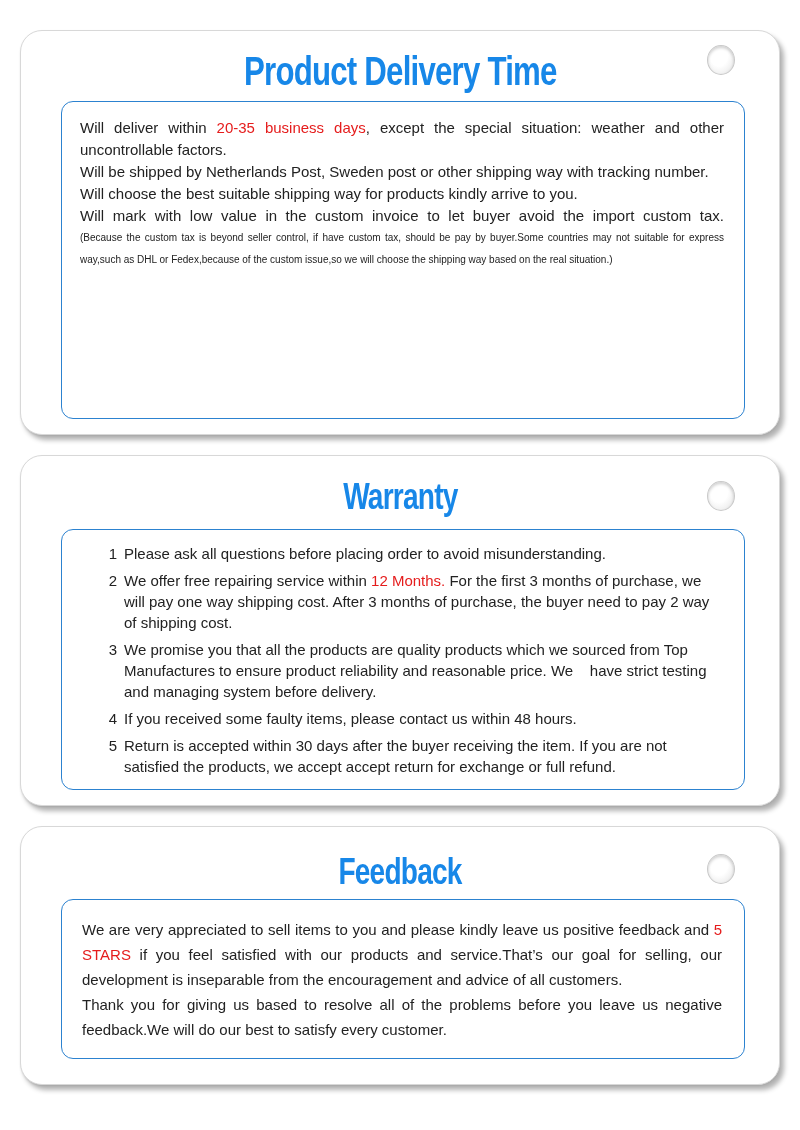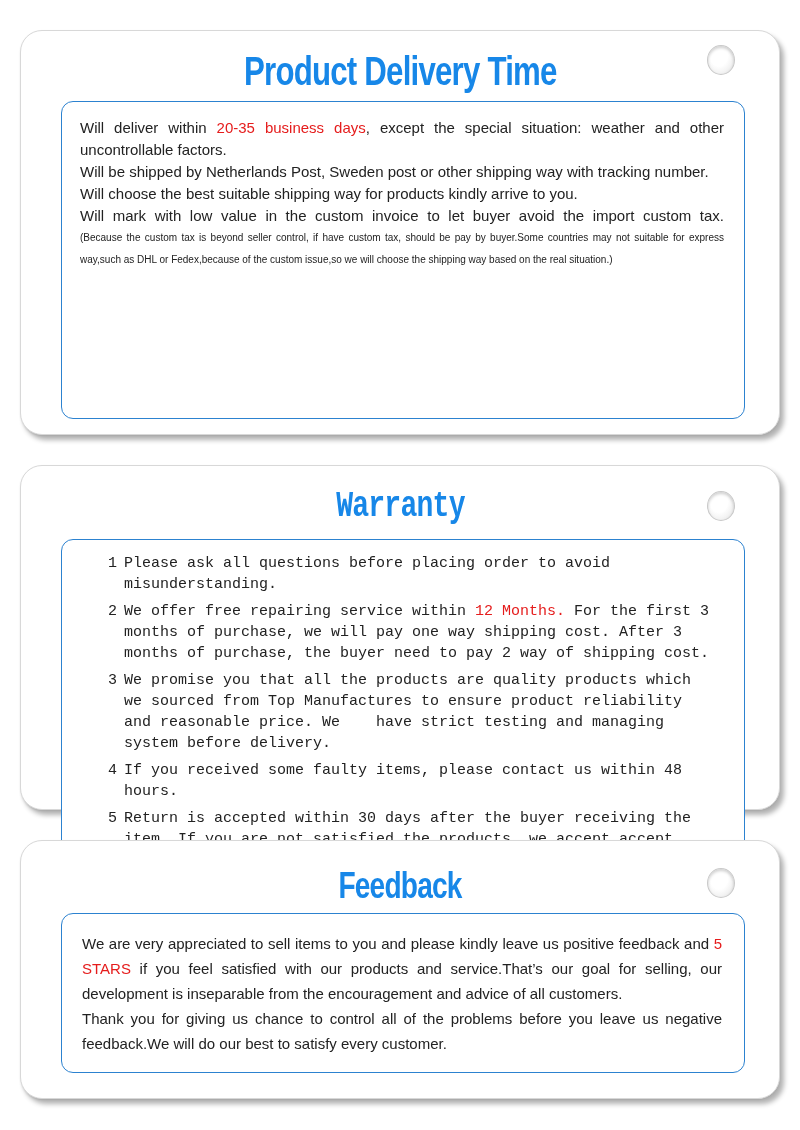--- a/index.html
+++ b/index.html
@@ -6,31 +6,31 @@
   body {
     width: 800px; height: 1130px; overflow: hidden;
     background: #ffffff;
     font-family: "Liberation Sans", sans-serif;
     color: #222;
   }
   .page {
     box-sizing: border-box;
     width: 800px; height: 1130px;
     padding: 30px 20px 35px 20px;
-    display: flex; flex-direction: column; gap: 30px;
+    display: flex; flex-direction: column; gap: 20px;
   }
   .card {
     position: relative;
     background: #fff;
     border: 1px solid #d8d8d8;
     border-radius: 22px;
     box-shadow: 4px 5px 5px rgba(0,0,0,0.30), 0 1px 2px rgba(0,0,0,0.08);
   }
   .card.c1 { min-height: 403px; }
-  .card.c2 { min-height: 343px; font-family: Liberation Mono, monospace; }
+  .card.c2 { min-height: 343px; }
   .card.c3 { min-height: 257px; }
 
   .title {
     margin: 0; text-align: center;
     color: var(--title-blue, #1787e8);
     font-weight: 700;
   }
   .c1 .title { padding-top: 16px; height: 54px; font-size: 40px; line-height: 48px; }
   .c2 .title, .c3 .title { padding-top: 18px; height: 55px; font-size: 36px; line-height: 46px; }
   .c3 .title { padding-top: 22px; height: 50px; }
@@ -121,17 +121,17 @@
         <span class="wtext"><span>Return is accepted within 30 days after the buyer receiving the item. If you are not satisfied the products, we accept accept return for exchange or full refund.</span></span>
       </div>
     </div>
   </section>
 
   <section class="card c3">
     <h1 class="title"><span class="title-text">Feedback</span></h1>
     <div class="hole"></div>
     <div class="inner">
       <p class="body-line"><span>We are very appreciated to sell items to you and please kindly leave us positive feedback and </span><span class="red">5 STARS</span><span> if you feel satisfied with our products and service.That’s our goal for selling, our development is inseparable from the encouragement and advice of all customers.</span></p>
-      <p class="body-line"><span>Thank you for giving us chance to control all of the problems before you leave us negative feedback.We will do our best to satisfy every customer.</span></p>
+      <p class="body-line"><span>Thank you for giving us based to resolve all of the problems before you leave us negative feedback.We will do our best to satisfy every customer.</span></p>
     </div>
   </section>
 
 </div>
 
 </body></html>

